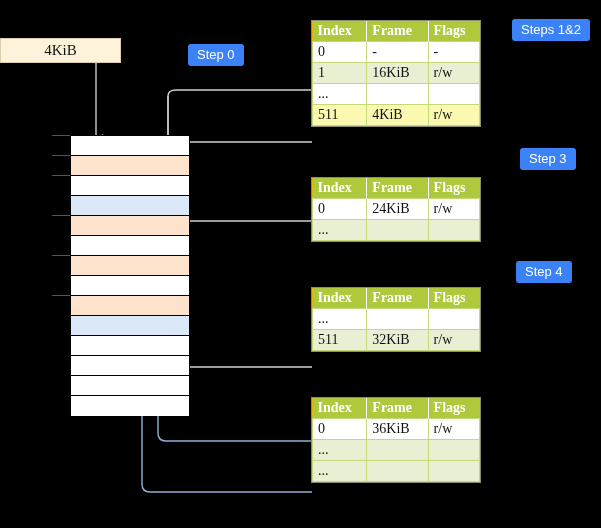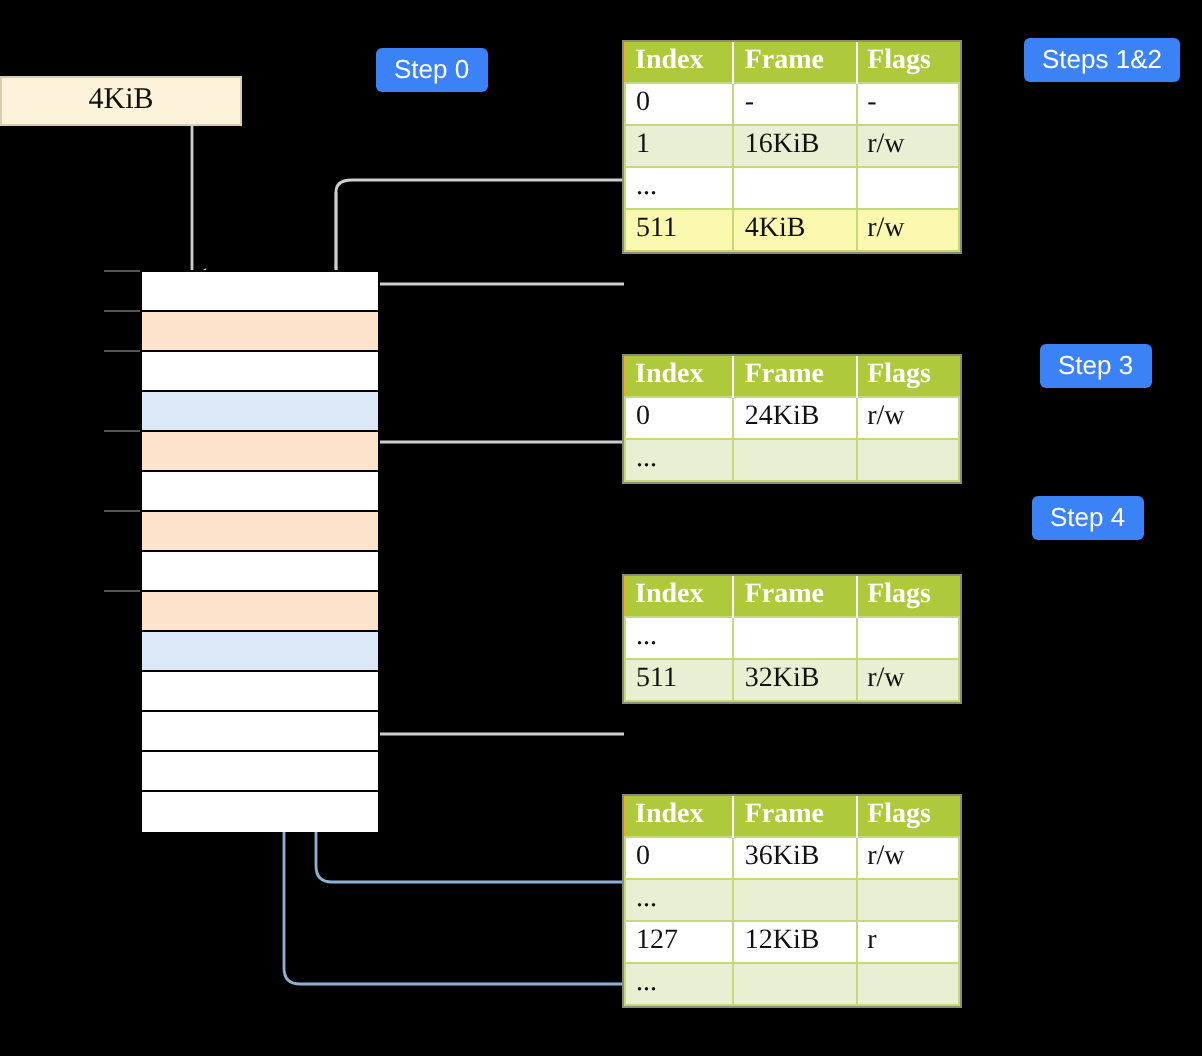--- a/index.html
+++ b/index.html
@@ -104,24 +104,24 @@
   <div id="memticks">
       <div class="tick" style="left: 52px; top: 135px; width: 18px; position: absolute;"></div>
       <div class="tick" style="left: 52px; top: 155px; width: 18px; position: absolute;"></div>
       <div class="tick" style="left: 52px; top: 175px; width: 18px; position: absolute;"></div>
       <div class="tick" style="left: 52px; top: 215px; width: 18px; position: absolute;"></div>
       <div class="tick" style="left: 52px; top: 255px; width: 18px; position: absolute;"></div>
       <div class="tick" style="left: 52px; top: 295px; width: 18px; position: absolute;"></div>
     </div>
 
   <div id="badges">
-      <div class="badge" style="left: 188px; top: 24px;">Step 0</div>
+      <div class="badge" style="left: 188px; top: 44px;">Step 0</div>
       <div class="badge" style="left: 512px; top: 19px;">Steps 1&amp;2</div>
-      <div class="badge" style="left: 520px; top: 172px;">Step 3</div>
-      <div class="badge" style="left: 516px; top: 248px;">Step 4</div>
+      <div class="badge" style="left: 520px; top: 148px;">Step 3</div>
+      <div class="badge" style="left: 516px; top: 261px;">Step 4</div>
     </div>
 
   <div class="ptable" style="left:311px;top:20px;width:170px;" id="tbl0">
       <table>
         <thead>
           <tr>
             <th class="c1">Index</th>
             <th class="c2">Frame</th>
             <th class="c3">Flags</th>
           </tr>
@@ -209,25 +209,20 @@
           <tr class="plain">
             <td class="c1">0</td>
             <td class="c2">36KiB</td>
             <td class="c3">r/w</td>
           </tr>
           <tr class="alt">
             <td class="c1">...</td>
             <td class="c2"></td>
             <td class="c3"></td>
           </tr>
-          <tr class="plain">
-            <td class="c1">127</td>
-            <td class="c2">12KiB</td>
-            <td class="c3">r</td>
-          </tr>
           <tr class="alt">
             <td class="c1">...</td>
             <td class="c2"></td>
             <td class="c3"></td>
           </tr>
         </tbody>
       </table>
     </div>
 
 </div>

